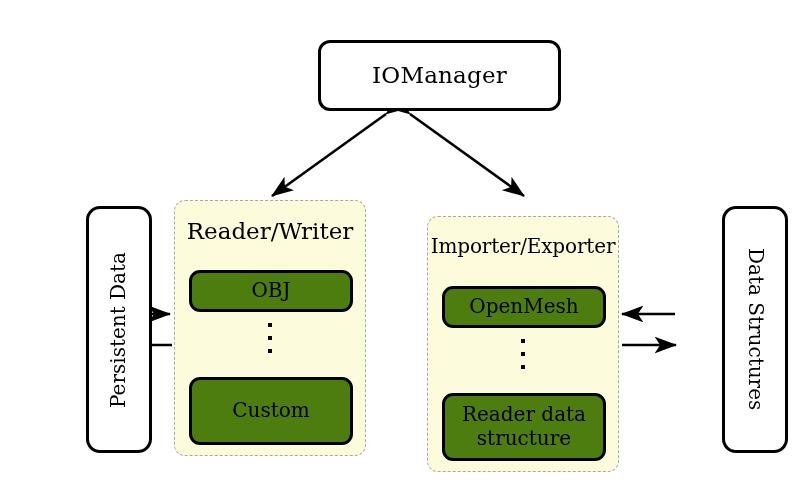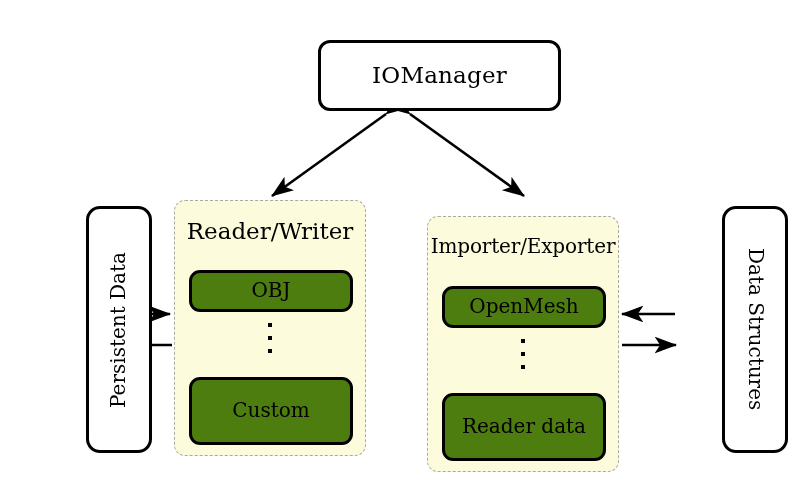--- a/index.html
+++ b/index.html
@@ -225,17 +225,18 @@
 
     <div class="vdots">
       <span></span>
       <span></span>
       <span></span>
     </div>
 
     <div class="item item-bottom">
       <span>
         <span>Reader data</span><br>
+        <span>structure</span>
       </span>
     </div>
   </div>
 
 </div>
 
 </body></html>

